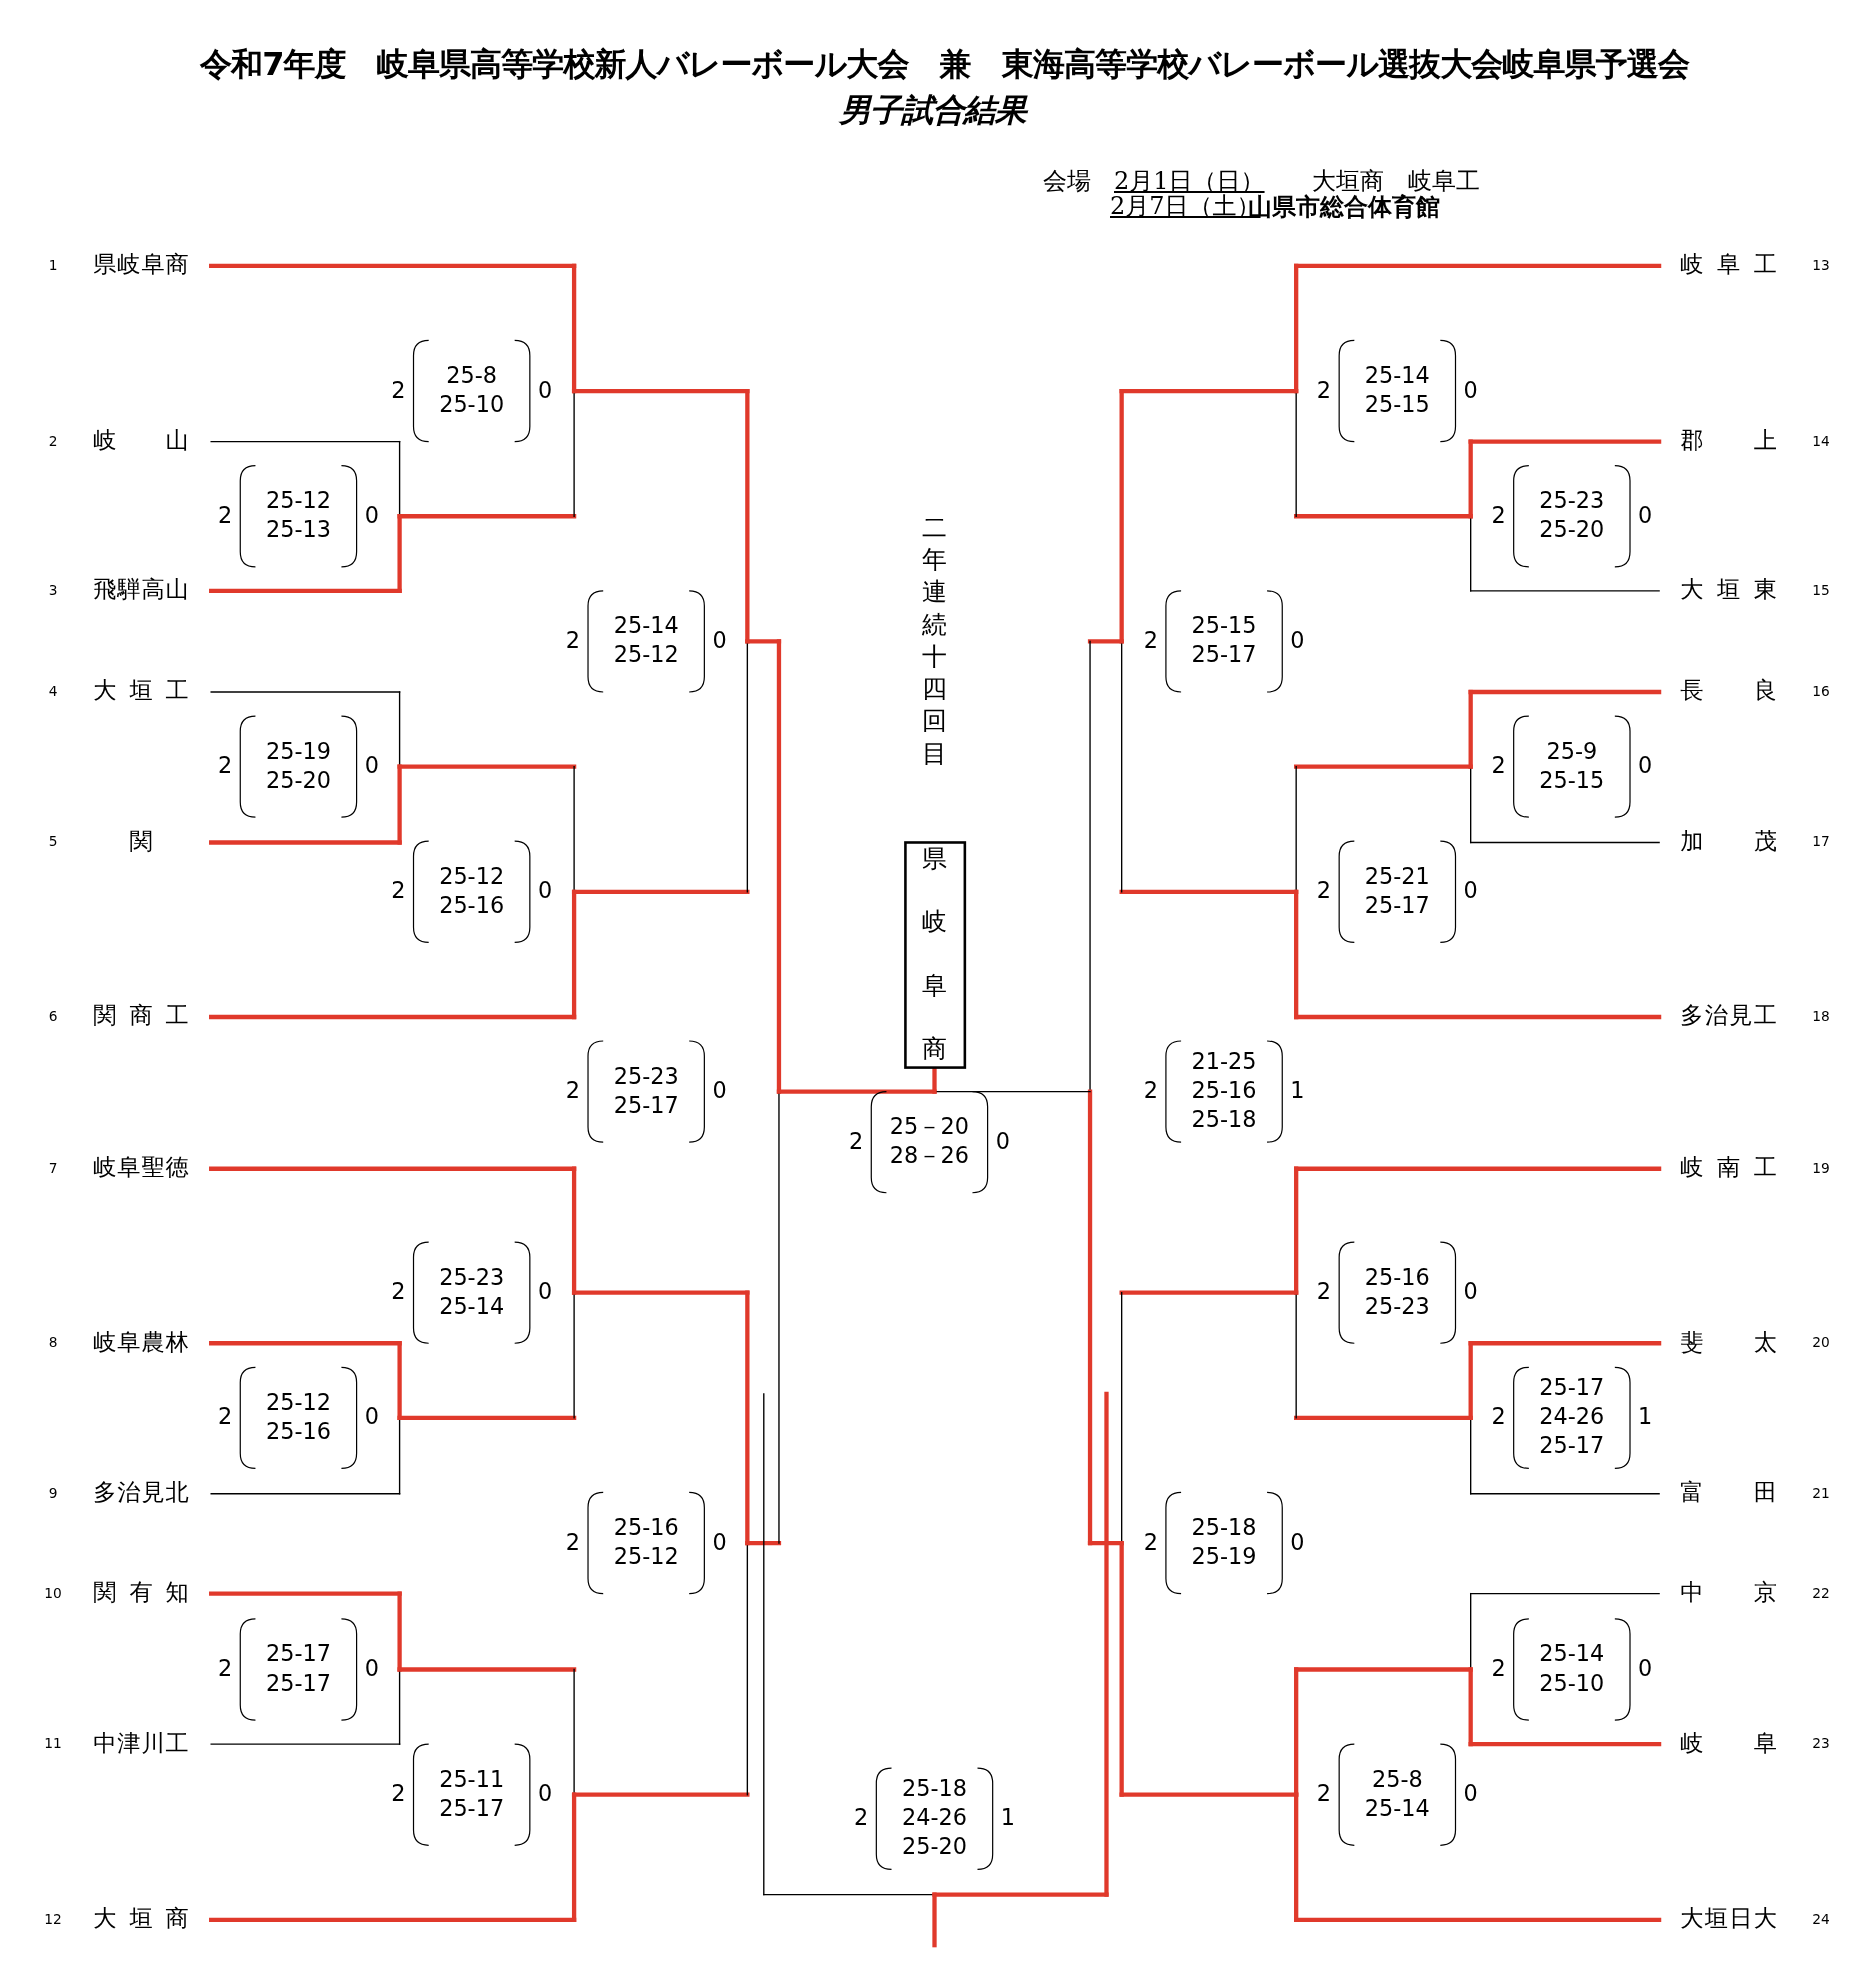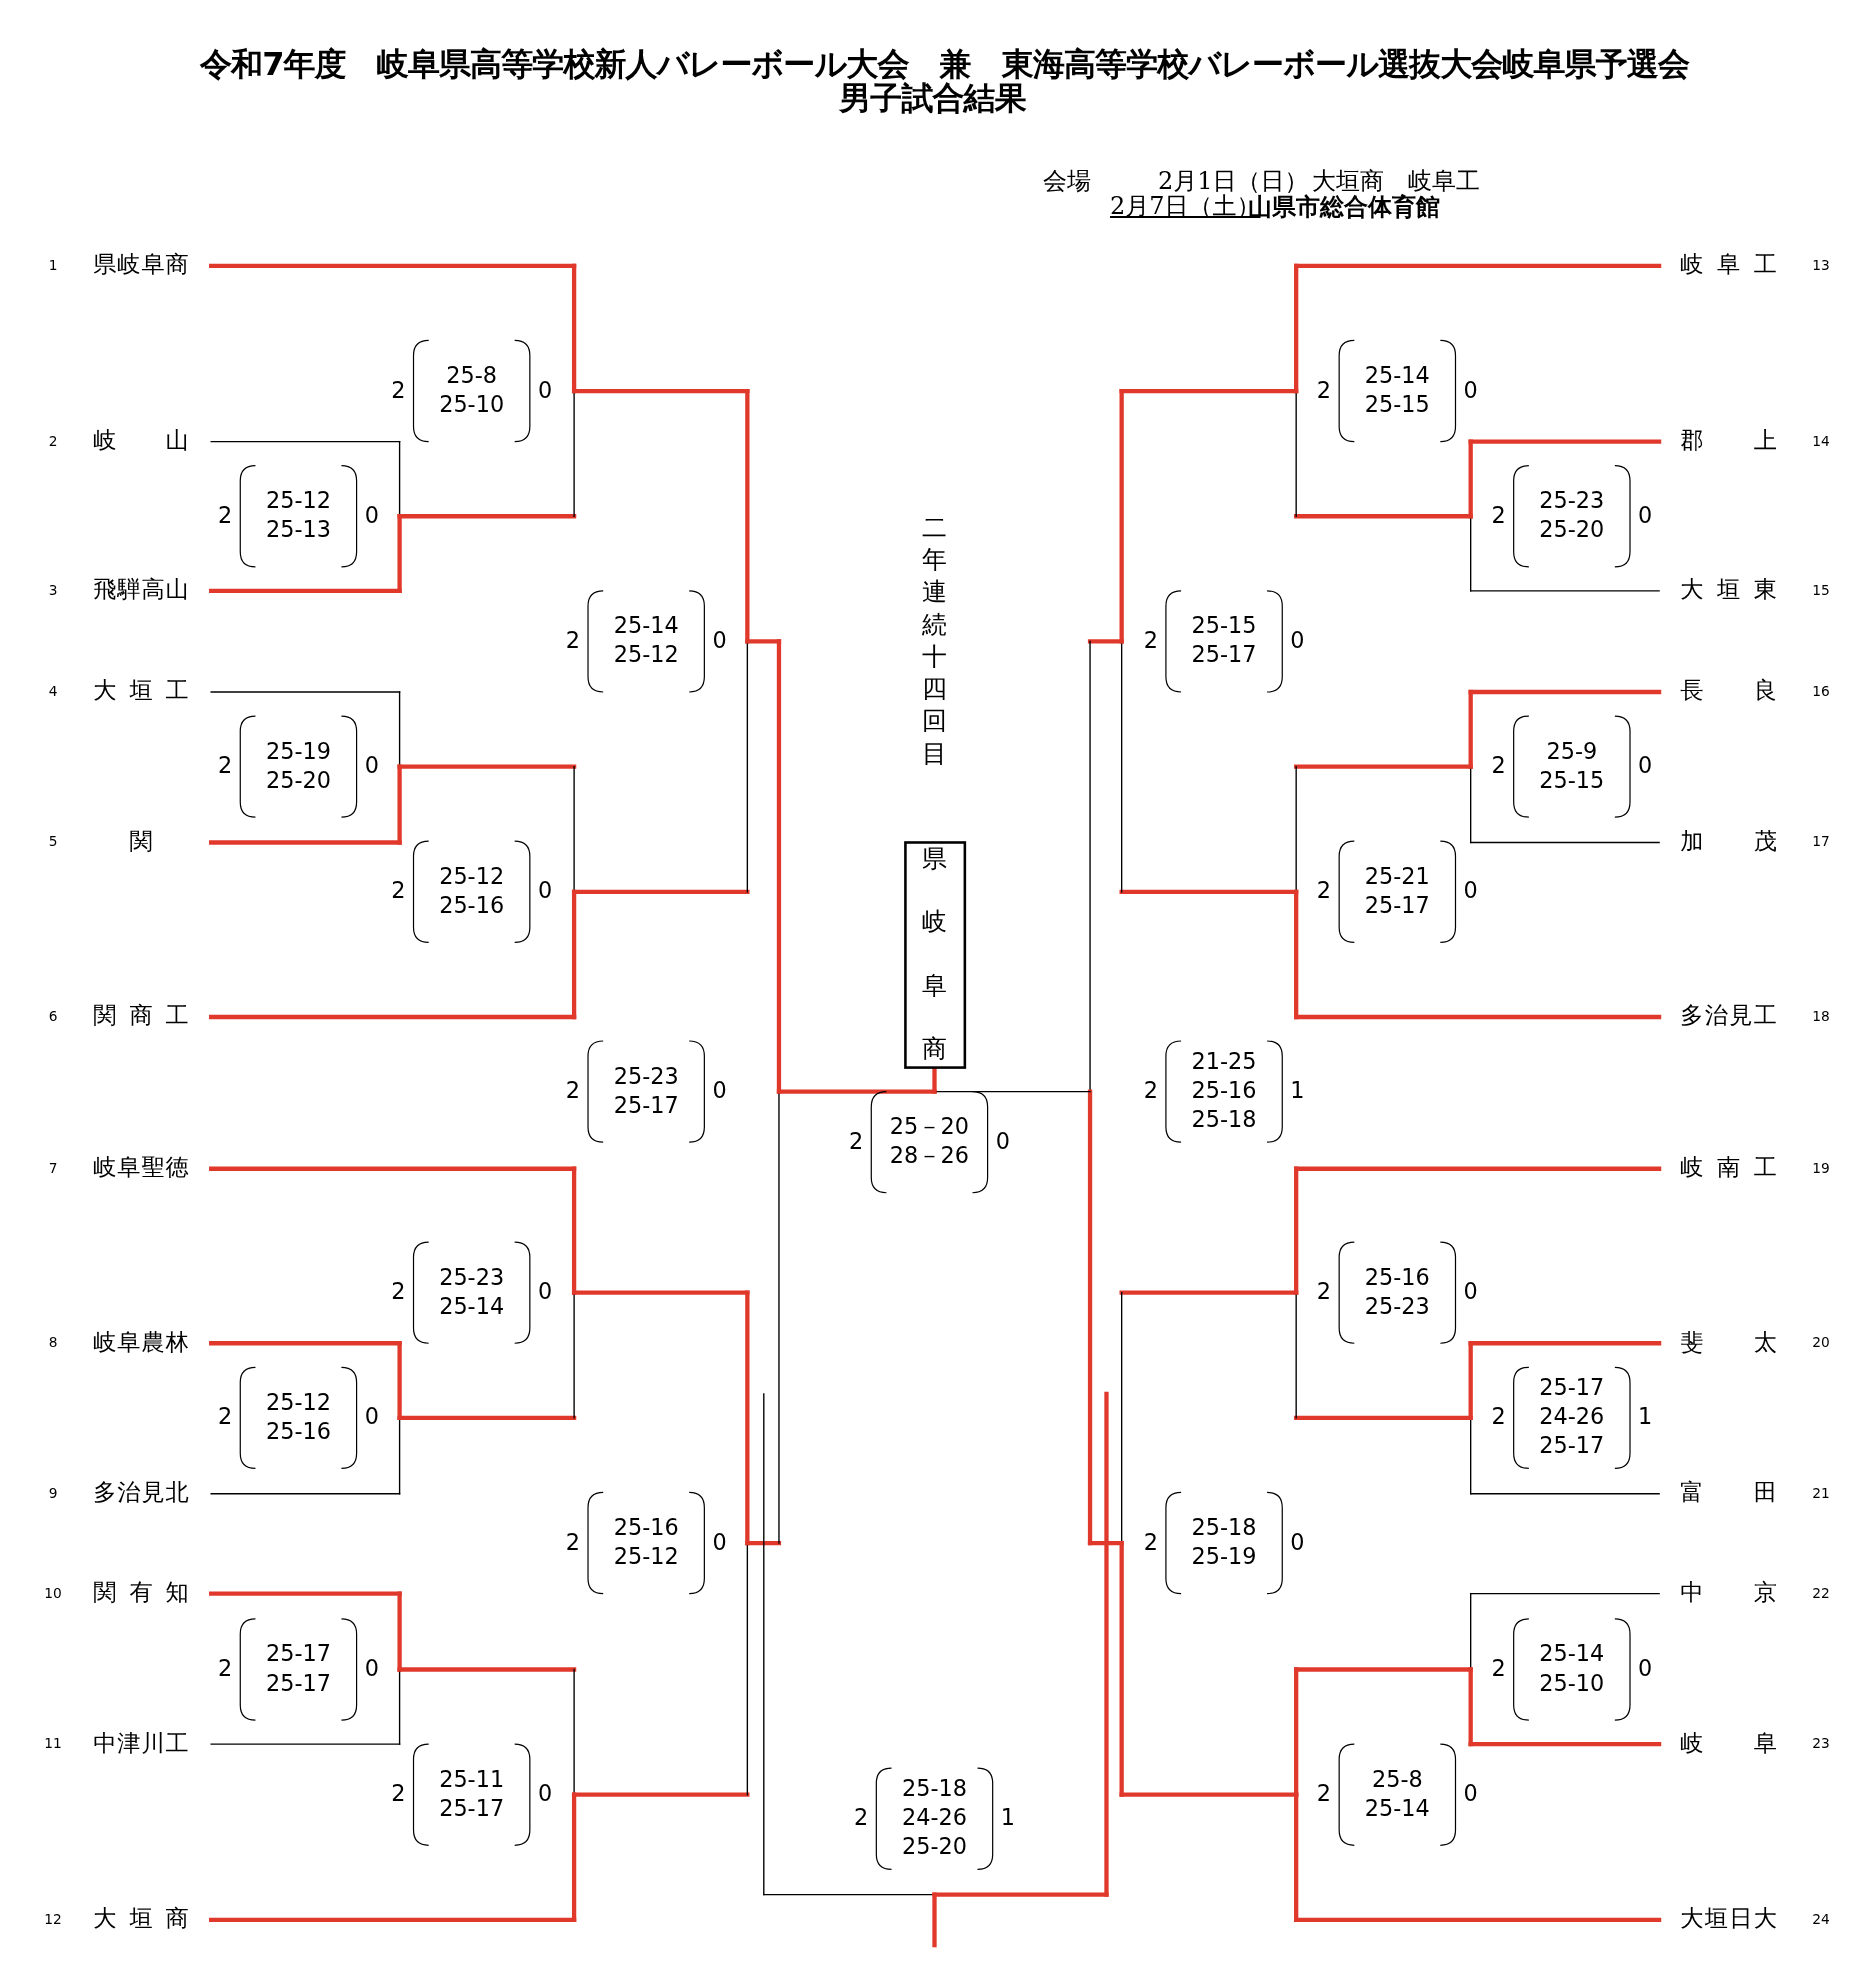--- a/index.html
+++ b/index.html
@@ -9,24 +9,24 @@
   #bracket{position:absolute;left:0;top:0;}
   .seed{font-size:16px;}
   .team{font-size:27px;}
   .score{font-size:26px;}
   .vtext{font-size:29px;}
 </style>
 </head>
 <body>
 
 <div class="title" style="top:45px;margin-left:12px;">令和7年度　岐阜県高等学校新人バレーボール大会　兼　東海高等学校バレーボール選抜大会岐阜県予選会</div>
-<div class="title" style="top:79px;">男子試合結果</div>
+<div class="title" style="top:91px;font-style:italic;">男子試合結果</div>
 
 <div class="venue" style="left:1043px;top:169px;">会場</div>
-<div class="venue" style="left:1158px;top:169px;">2月1日（日）</div>
+<div class="venue" style="left:1114px;top:169px;text-decoration:underline;">2月1日（日）</div>
 <div class="venue" style="left:1312px;top:169px;">大垣商　岐阜工</div>
 <div class="venue" style="left:1110px;top:194px;text-decoration:underline;">2月7日（土）</div>
 <div class="venue" style="left:1248px;top:194px;font-weight:bold;">山県市総合体育館</div>
 
 <svg id="bracket" width="1865" height="1980" viewBox="0 0 2168 2301">
     <text x="61.74" y="308.7" class="seed" text-anchor="middle" dominant-baseline="middle">1</text>
     <g>
       <text x="122.00999999999999" y="308.7" class="team" text-anchor="middle" dominant-baseline="middle">県</text>
       <text x="149.94" y="308.7" class="team" text-anchor="middle" dominant-baseline="middle">岐</text>
       <text x="177.87" y="308.7" class="team" text-anchor="middle" dominant-baseline="middle">阜</text>

